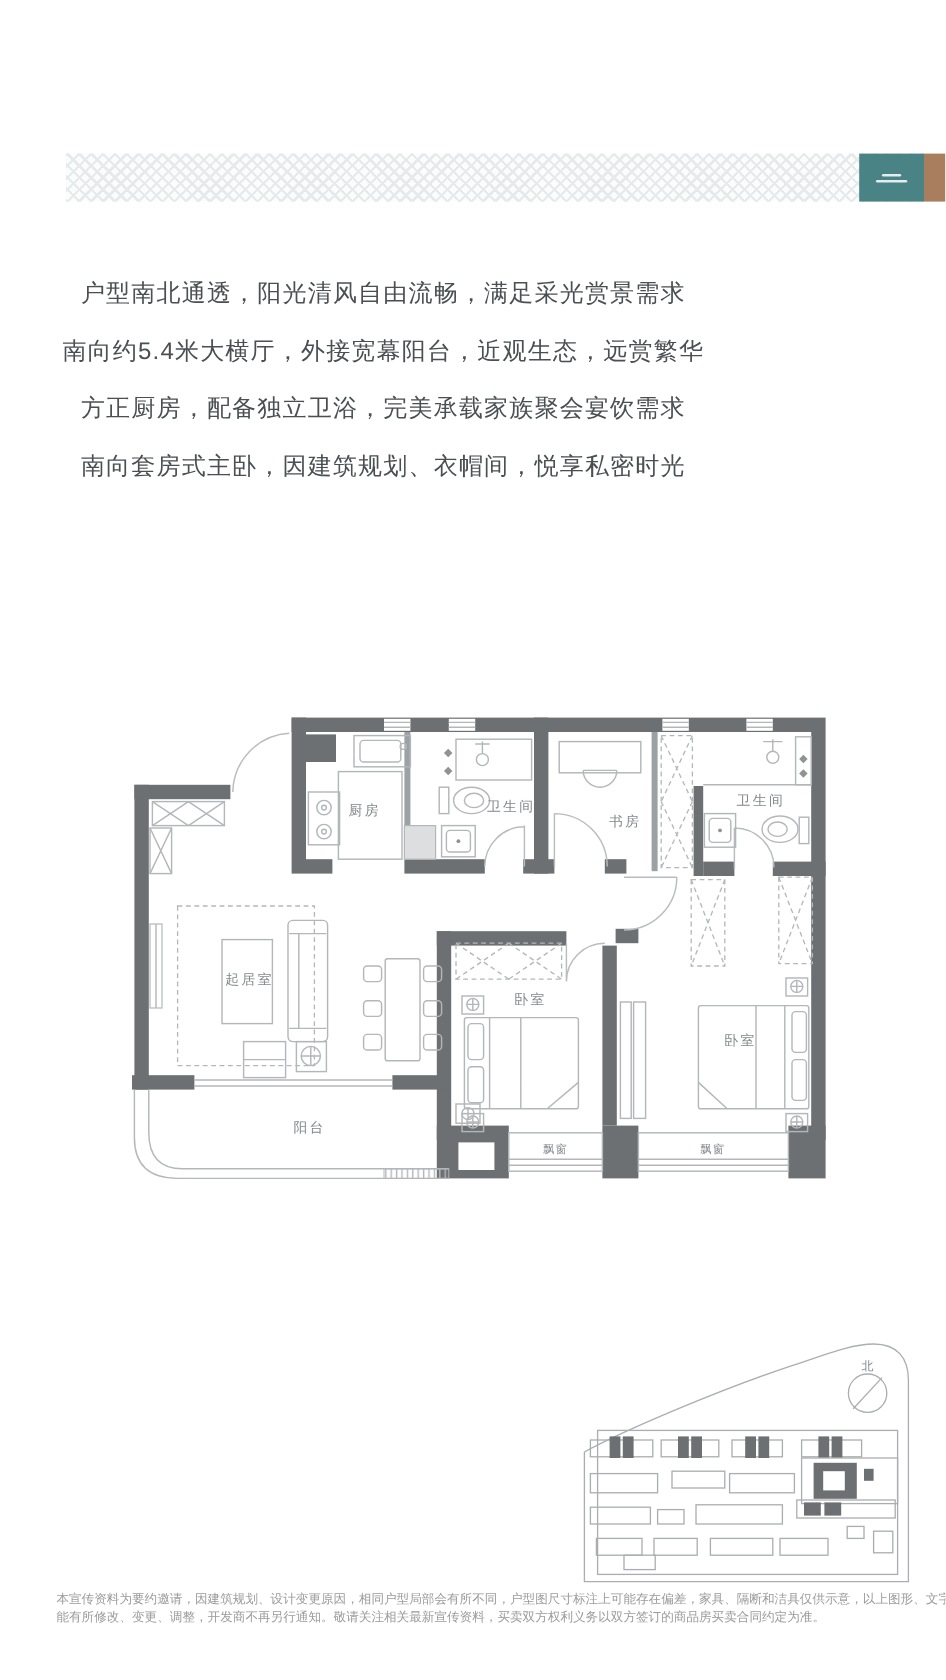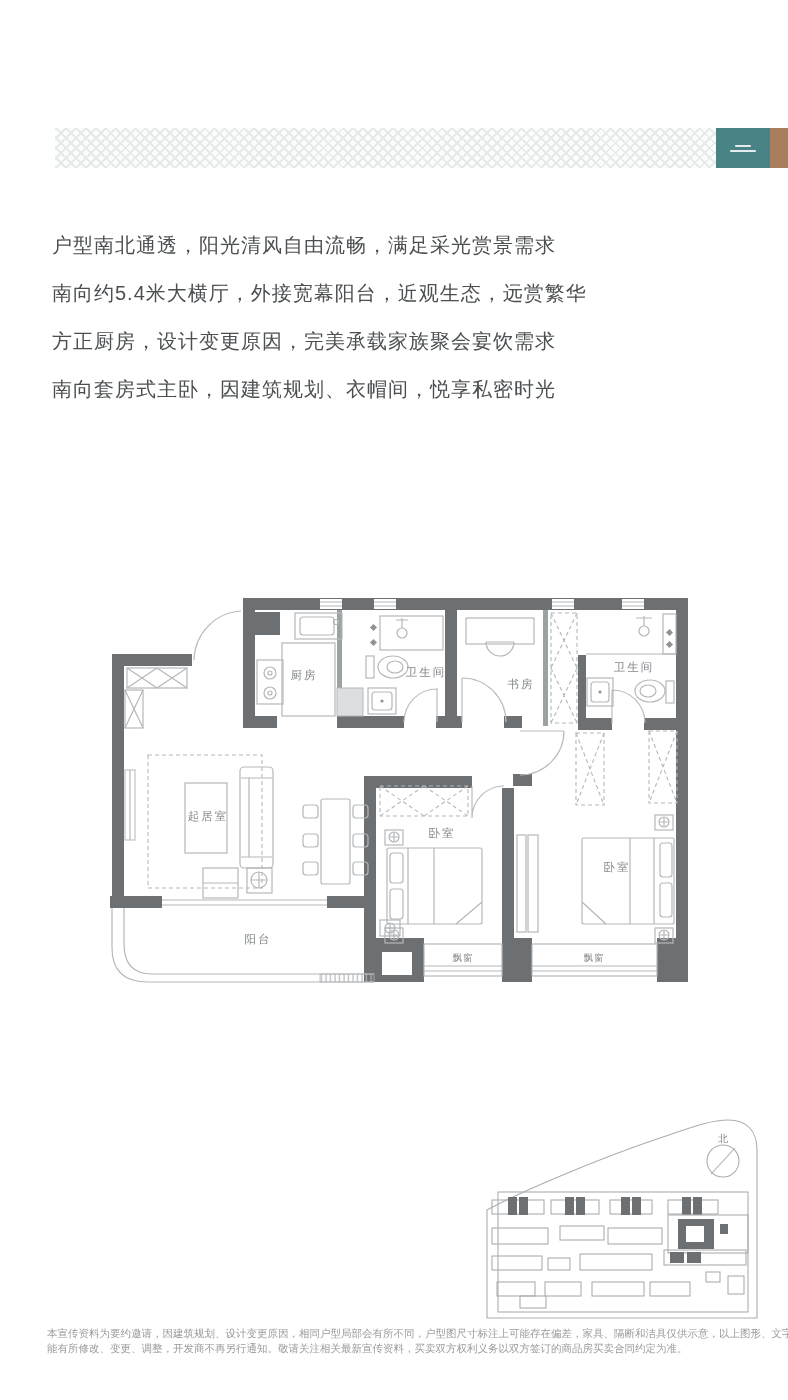--- a/index.html
+++ b/index.html
@@ -18,21 +18,21 @@
   .band-brand{
     position:absolute;left:716px;top:128px;width:54px;height:40px;
     display:flex;flex-direction:column;align-items:center;justify-content:center;gap:3px;
   }
   .band-brand i{display:block;background:rgba(255,255,255,.85);height:2px;border-radius:1px;}
   .band-brand i.l1{width:16px;}
   .band-brand i.l2{width:26px;}
   .band-strip{position:absolute;left:770px;top:128px;width:18px;height:40px;}
   
   .copy{position:absolute;left:52px;top:230px;color:#4b4f51;font-size:20px;letter-spacing:1px;}
-  .copy p{margin:0;height:48px;line-height:30px;white-space:nowrap;}
+  .copy p{margin:0;height:48px;line-height:30px;white-space:nowrap;text-align:center;}
   
   svg.plans{position:absolute;left:0;top:0;width:788px;height:1400px;}
   svg .wall{fill:#6c7073;stroke:none;}
   svg .wallthin{fill:#9ca1a4;}
   svg .fur{fill:none;stroke:#b4b7b9;stroke-width:1.2;}
   svg .furd{fill:none;stroke:#b4b7b9;stroke-width:1.1;stroke-dasharray:4 3;}
   svg .furf{fill:#dcdedf;stroke:#b4b7b9;stroke-width:1;}
   svg .door{fill:none;stroke:#b9bcbe;stroke-width:1.2;}
   svg .lbl{fill:#84888b;font-size:11.5px;letter-spacing:2px;text-anchor:middle;}
   svg .lbls{fill:#8a8e91;font-size:9.5px;letter-spacing:1px;text-anchor:middle;}
@@ -51,21 +51,21 @@
   <div class="band"></div>
   <div class="band-brand" style="background:#4a8385;">
     <i class="l1"></i>
     <i class="l2"></i>
   </div>
   <div class="band-strip" style="background:#a87e5e;"></div>
 
   <div class="copy">
     <p>户型南北通透，阳光清风自由流畅，满足采光赏景需求</p>
     <p>南向约5.4米大横厅，外接宽幕阳台，近观生态，远赏繁华</p>
-    <p>方正厨房，设计变更原因，完美承载家族聚会宴饮需求</p>
+    <p>方正厨房，配备独立卫浴，完美承载家族聚会宴饮需求</p>
     <p>南向套房式主卧，因建筑规划、衣帽间，悦享私密时光</p>
   </div>
 
   <svg class="plans" viewBox="0 0 788 1400">
     <defs>
       <pattern id="hatch" width="4.5" height="10" patternUnits="userSpaceOnUse">
         <path d="M2,0 V10" stroke="#b4b7b9" stroke-width="1.2"></path>
       </pattern>
     </defs>
 

